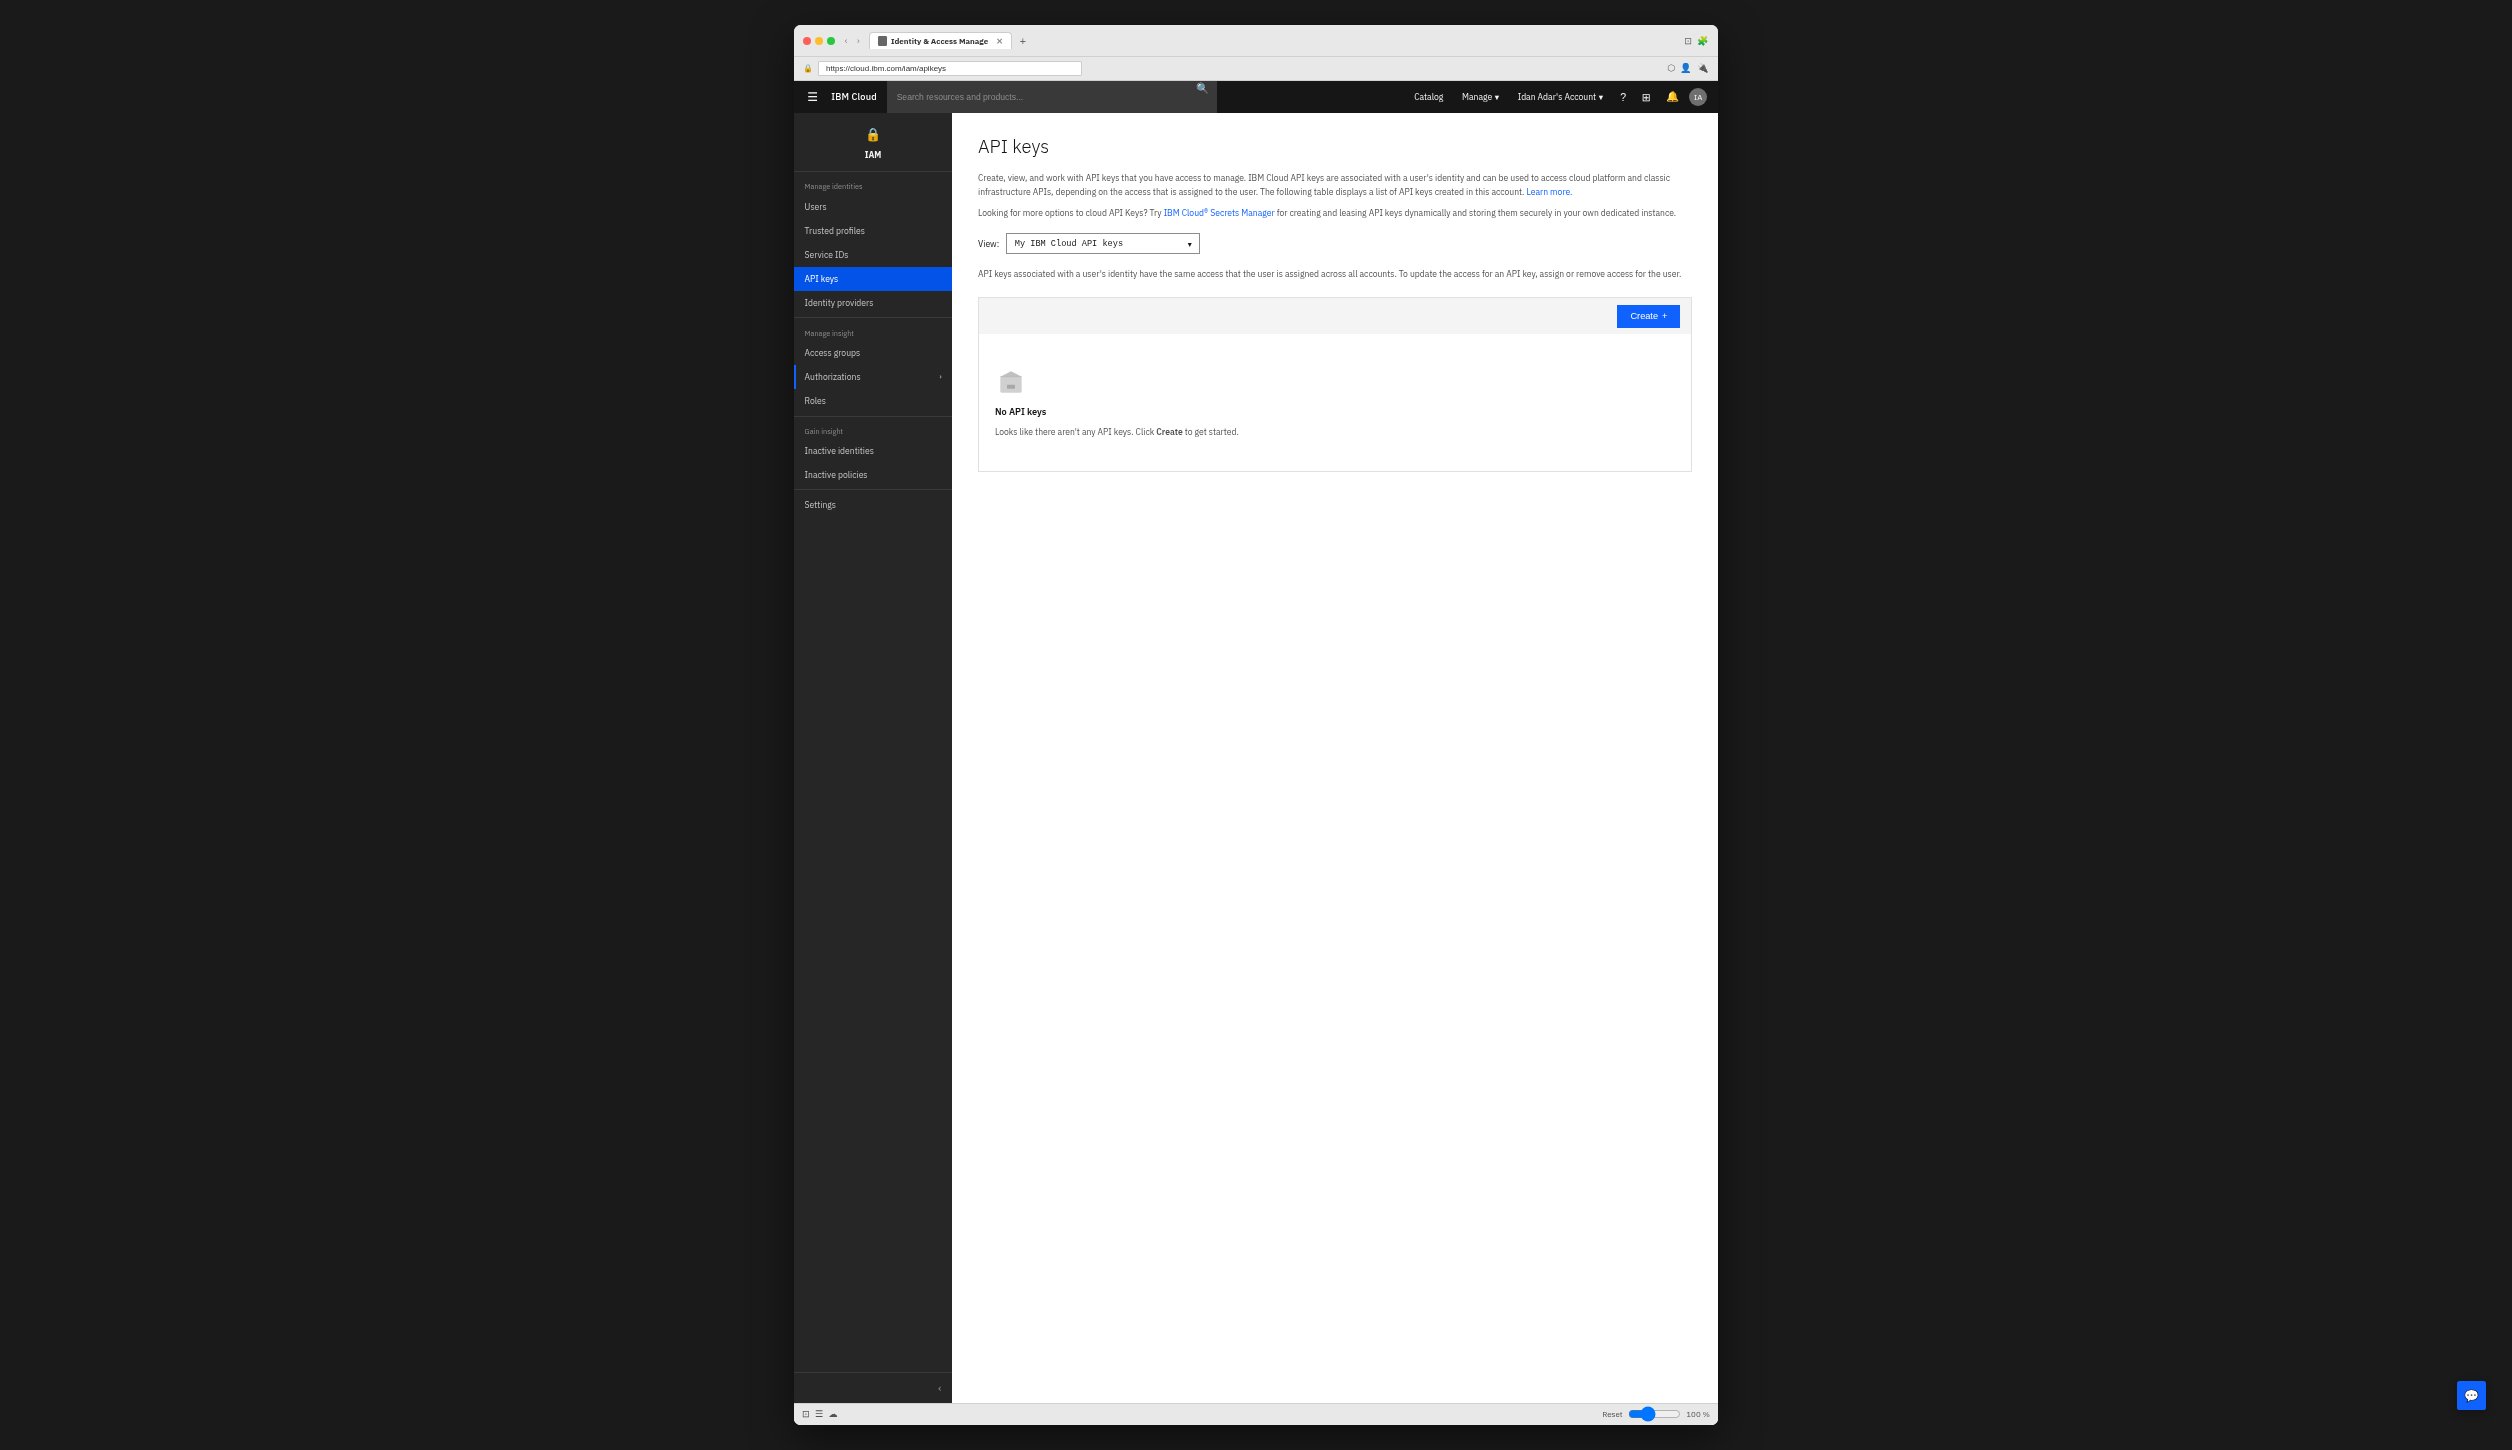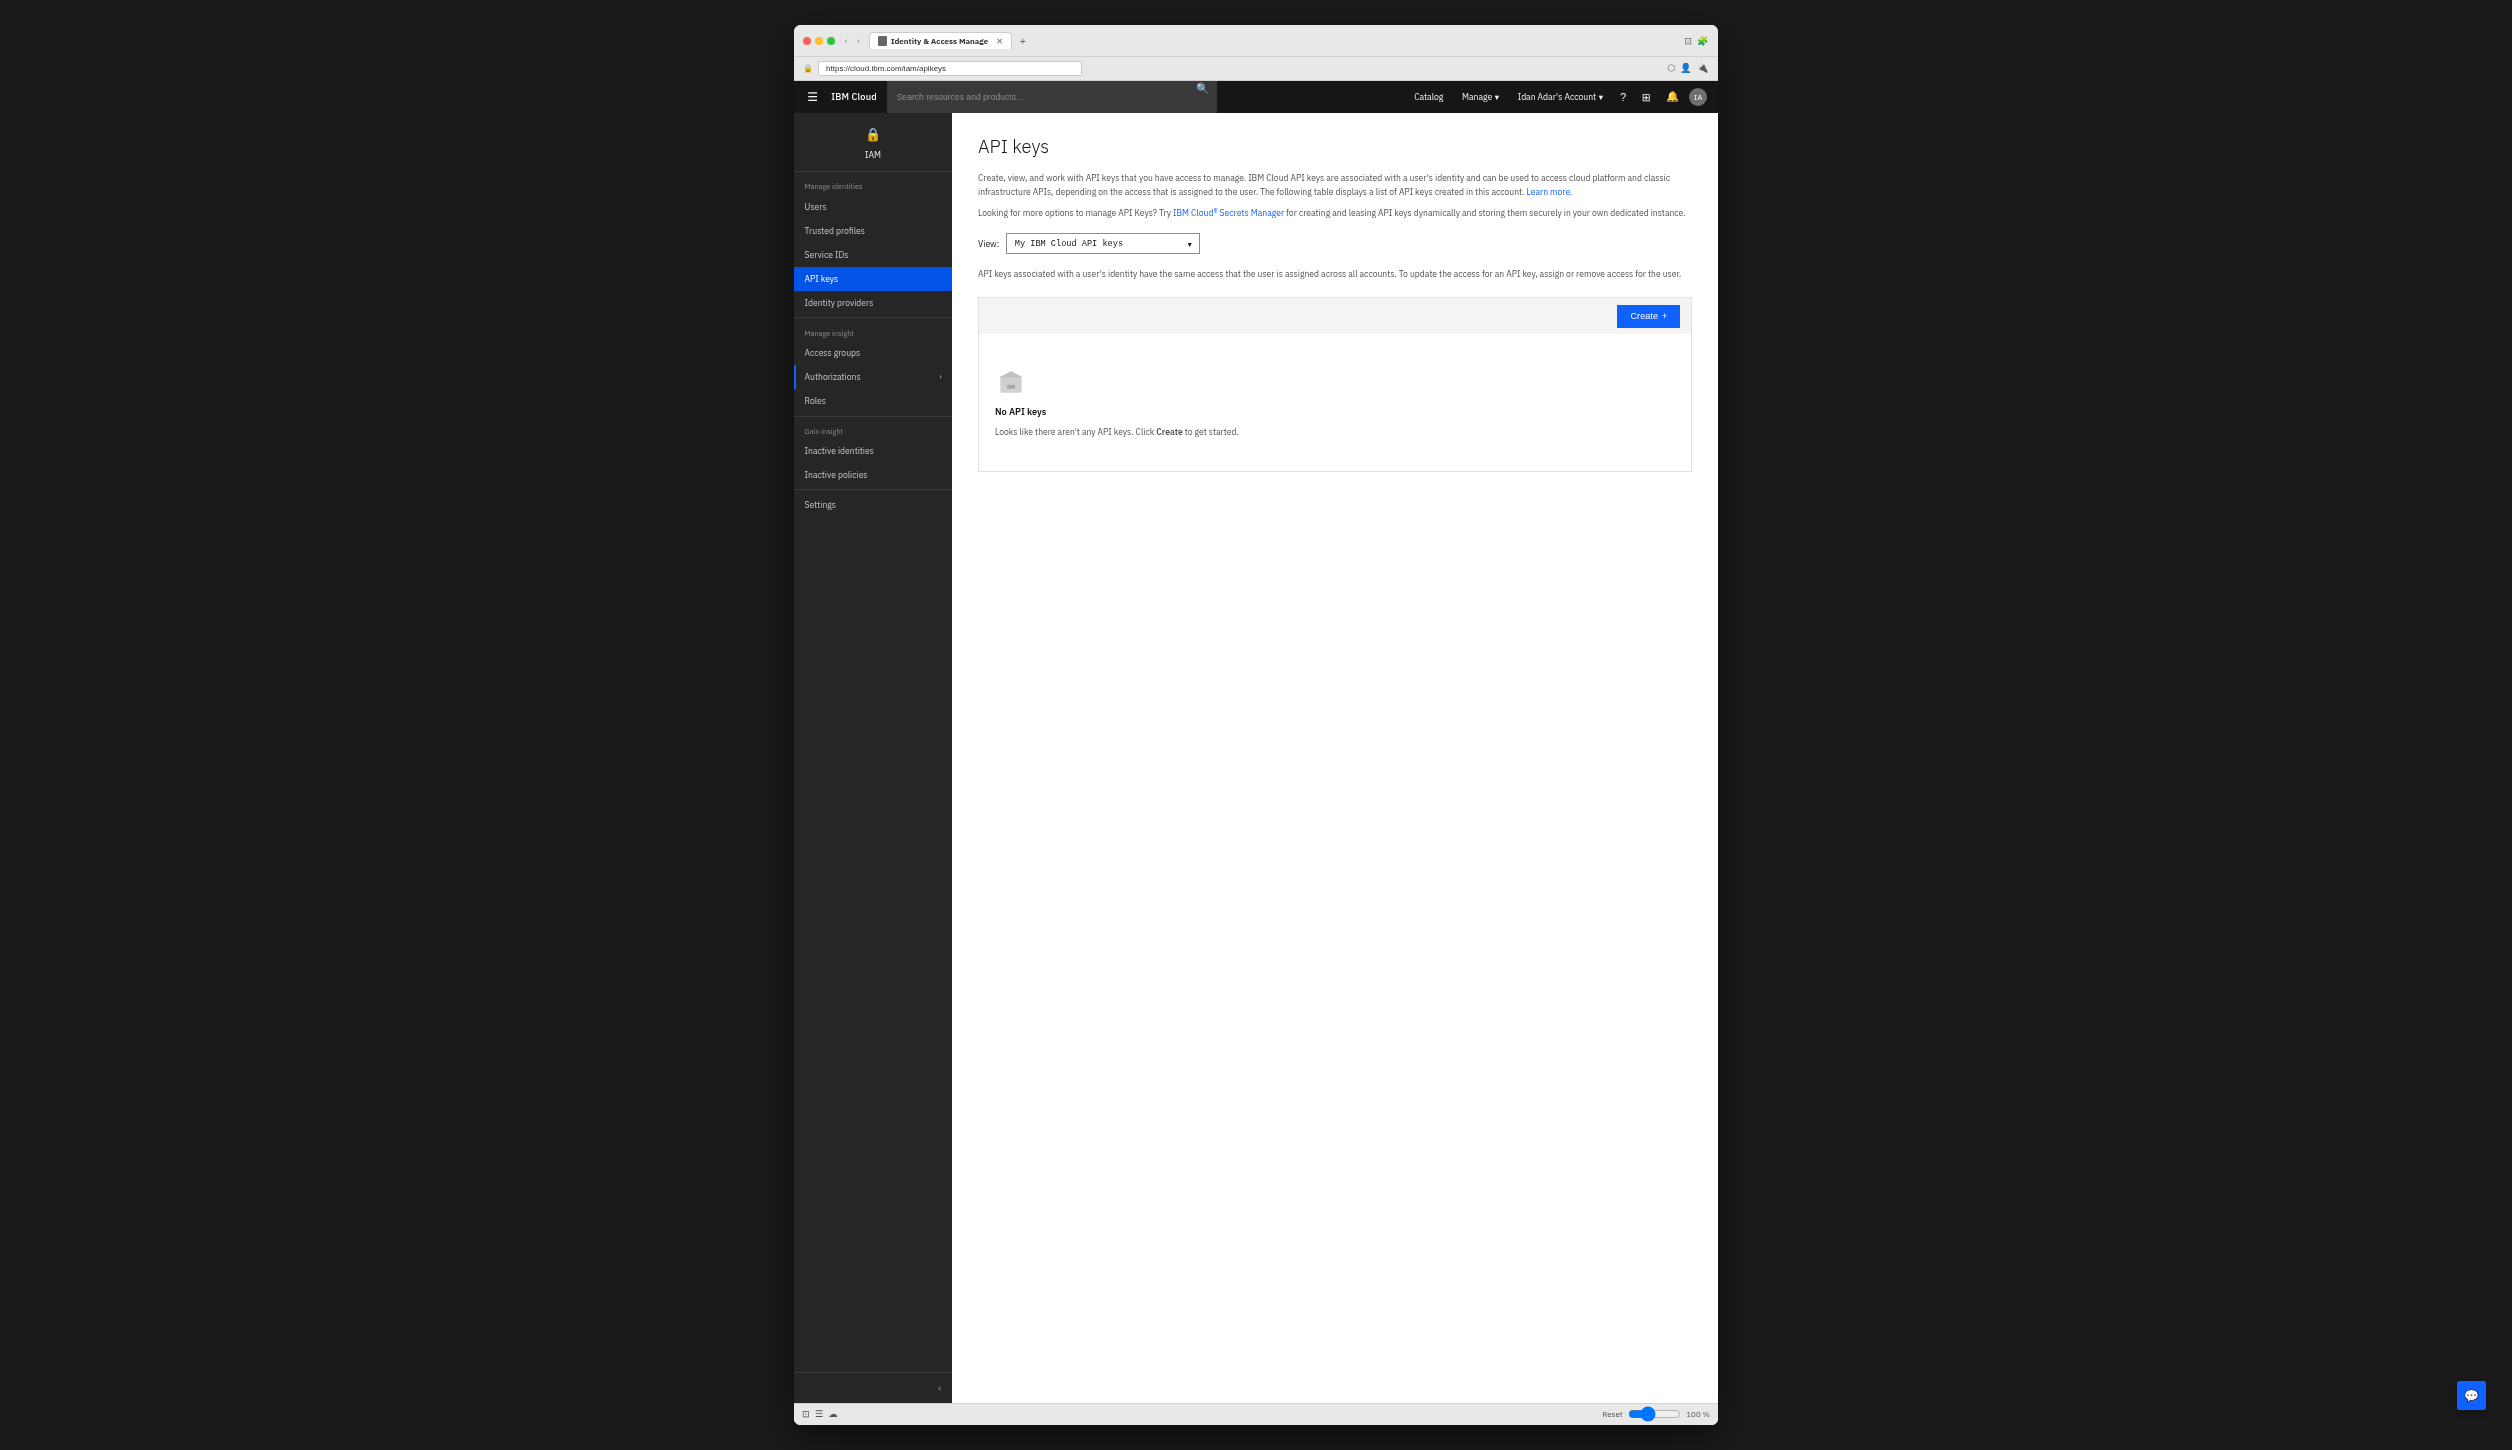--- a/index.html
+++ b/index.html
@@ -241,21 +241,21 @@
     }
 
     .sidebar-icon-area {
       color: #c6c6c6;
       font-size: 13px;
       margin-bottom: 2.6px;
     }
 
     .sidebar-title {
       font-size: 8.6px;
-      font-weight: 400;
+      font-weight: 700;
       color: #f4f4f4;
       text-align: center;
     }
 
     .sidebar-divider {
       height: 0.7px;
       background: #393939;
       margin: 2.6px 0;
     }
 
@@ -670,21 +670,21 @@
 
       <main class="content">
         <h1 class="page-title">API keys</h1>
 
         <p class="description-text">
           <span>Create, view, and work with API keys that you have access to manage. IBM Cloud API keys are associated with a user's identity and can be used to access cloud platform and classic infrastructure APIs, depending on the access that is assigned to the user. The following table displays a list of API keys created in this account.</span>
           <a href="#">Learn more.</a>
         </p>
 
         <p class="description-text">
-          <span>Looking for more options to manage API Keys? Try </span><a href="#">IBM Cloud® Secrets Manager</a><span> for creating and leasing API keys dynamically and storing them securely in your own dedicated instance.</span>
+          <span>Looking for more options to cloud API Keys? Try </span><a href="#">IBM Cloud® Secrets Manager</a><span> for creating and leasing API keys dynamically and storing them securely in your own dedicated instance.</span>
         </p>
 
         <div class="view-row">
           <span class="view-label">View:</span>
           <div class="view-select-wrapper">
             <select class="view-select">
               <option>My IBM Cloud API keys</option>
               <option>All IBM Cloud API keys</option>
               <option>Classic infrastructure API keys</option>
             </select>

